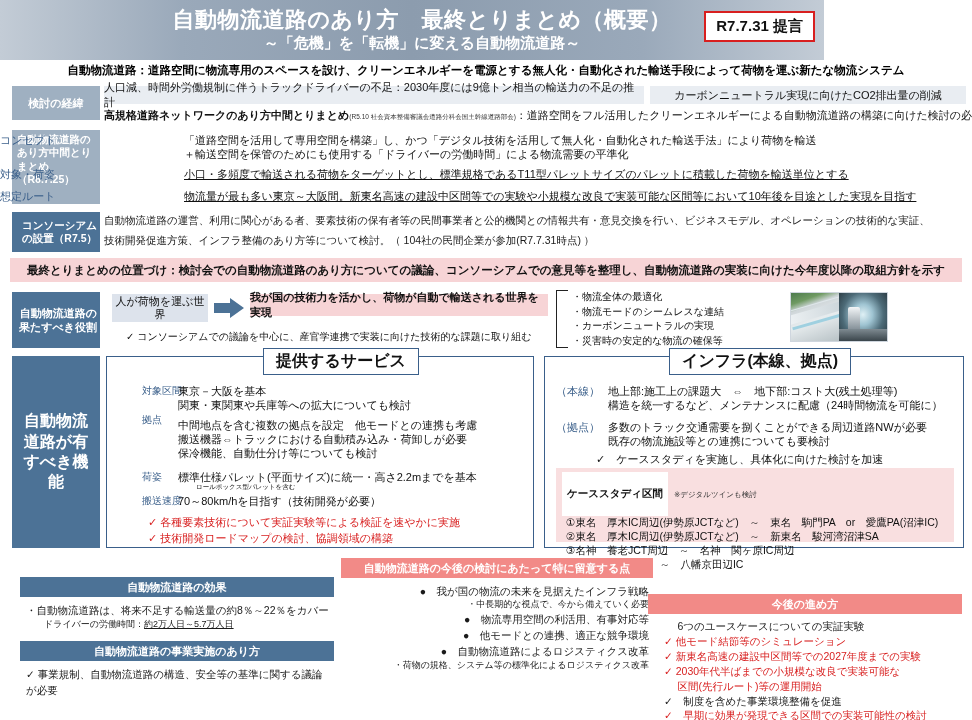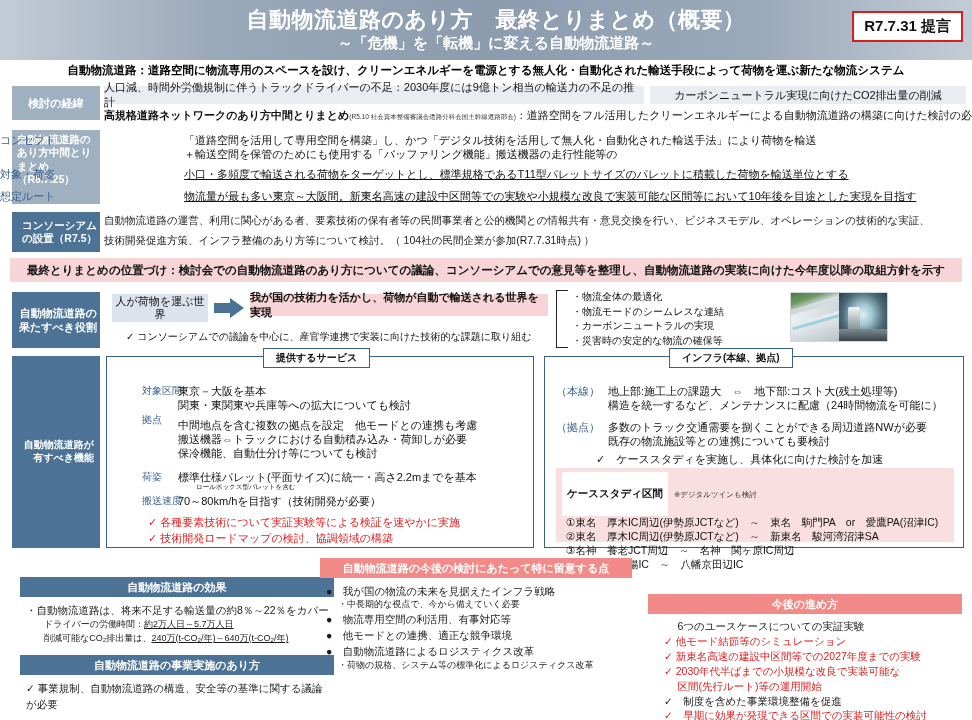--- a/index.html
+++ b/index.html
@@ -6,21 +6,21 @@
   html,body{ background:#ffffff; }
   body{
     width:972px; height:720px;
     font-family:"Liberation Sans","DejaVu Sans",sans-serif;
     color:#1a1a1a; position:relative; overflow:hidden;
     font-size:11px;
   }
 
   
   #header{
-    position:absolute; left:0; top:0; width:972px; height:60px;
+    position:absolute; left:0; top:0; width:824px; height:60px;
     background:linear-gradient(to right,#c3ccd6 0%,#9aa9ba 22%,#8c9cae 50%,#9aa9ba 78%,#c3ccd6 100%);
     display:flex; align-items:center; justify-content:center;
   }
   #header-titles{ text-align:center; width:100%; padding-left:20px;}
   #title-main{
     font-size:22px; font-weight:bold; color:#ffffff; letter-spacing:.5px;
     line-height:1.12;
   }
   #title-sub{
     font-size:15px; font-weight:bold; color:#ffffff; line-height:1.2; margin-top:1px;
@@ -136,29 +136,29 @@
   .photoB:before{
     content:""; position:absolute; left:18%; top:30%; width:26%; height:55%;
     background:linear-gradient(180deg,#f2f5f7,#6e7c85); border-radius:2px;
   }
   .photoB:after{
     content:""; position:absolute; left:0; bottom:0; width:100%; height:26%;
     background:linear-gradient(180deg,#7e8a91,#3a454b);
   }
 
   
-  #fn-chip{ position:absolute; left:12px; top:356px; width:88px; height:192px; font-size:10px;
-            text-align:right; justify-content:flex-start; align-items:center; padding:4px 6px;}
+  #fn-chip{ position:absolute; left:12px; top:356px; width:88px; height:192px; font-size:16px;
+            text-align:center; justify-content:flex-start; align-items:center; padding:4px 6px;}
 
   .panel{
     position:absolute; border:1.2px solid #3a5f8a; background:#ffffff;
   }
   .panel-title{
     position:absolute; background:#ffffff; border:1.2px solid #3a5f8a;
-    font-size:10px; font-weight:bold; color:#111; padding:2px 12px;
+    font-size:16px; font-weight:bold; color:#111; padding:2px 12px;
     text-align:center; white-space:nowrap;
   }
 
   #svc-panel{ left:106px; top:356px; width:428px; height:192px; }
   #svc-title{ left:263px; top:348px; }
   .svc-lab{ position:absolute; color:#3a5f8a; font-size:10px;margin-left:24px; }
   .svc-txt{ position:absolute; left:178px; font-size:11px; color:#111; white-space:nowrap;}
   .red{ color:#d81f1f; }
   .tiny2{ font-size:6.5px; }
 
@@ -174,21 +174,21 @@
   #case-tag{
     display:inline-block; background:#ffffff; font-size:10.5px; font-weight:bold;
     color:#111; padding:15px 5px;
   }
   #case-note{ font-size:7.5px; color:#333; margin-left:6px; }
   .case-line{ font-size:10.5px; color:#111; line-height:1.33; margin-left:4px; white-space:nowrap;}
 
   
   .bp{ position:absolute; top:558px; height:158px; }
   #bp1{ left:20px; width:314px;margin-top:19px; }
-  #bp2{ left:320px; width:312px; }
+  #bp2{ left:341px; width:312px;text-align:right; }
   #bp3{ left:648px; width:314px;margin-top:36px; }
 
   .bp-head{
     height:20px; display:flex; align-items:center; justify-content:center;
     font-size:11px; font-weight:bold; color:#ffffff;
   }
   .blue-head{ background:#4c7296; }
   .pink-head{ background:#f28a87; }
   .bp-body{ padding:5px 4px 0 6px; font-size:10.5px; line-height:1.55; }
   .bp-body .sm{ font-size:9px; }
@@ -212,21 +212,21 @@
 <div id="r1-band1">人口減、時間外労働規制に伴うトラックドライバーの不足：2030年度には9億トン相当の輸送力の不足の推計</div>
 <div id="r1-band2">カーボンニュートラル実現に向けたCO2排出量の削減</div>
 <div id="r1-line2">
   <b>高規格道路ネットワークのあり方中間とりまとめ</b><span class="tiny">(R5.10 社会資本整備審議会道路分科会国土幹線道路部会)</span><span>：道路空間をフル活用したクリーンエネルギーによる自動物流道路の構築に向けた検討の必要性</span>
 </div>
 
 <div id="r2-chip" class="chip light">自動物流道路のあり方中間とりまとめ（R6.7.25）</div>
 
 <div class="r2lab" style="top:133px;">コンセプト</div>
 <div class="r2txt" style="top:133px;">「道路空間を活用して専用空間を構築」し、かつ「デジタル技術を活用して無人化・自動化された輸送手法」により荷物を輸送</div>
-<div class="r2txt" style="top:147px;">＋輸送空間を保管のためにも使用する「バッファリング機能」搬送機器の走行性能等の</div>
+<div class="r2txt" style="top:147px;">＋輸送空間を保管のためにも使用する「ドライバーの労働時間」による物流需要の平準化</div>
 
 <div class="r2lab" style="top:167px;">対象・荷姿</div>
 <div class="r2txt u" style="top:167px;">小口・多頻度で輸送される荷物をターゲットとし、標準規格であるT11型パレットサイズのパレットに積載した荷物を輸送単位とする</div>
 
 <div class="r2lab" style="top:189px;">想定ルート</div>
 <div class="r2txt u" style="top:189px;">物流量が最も多い東京～大阪間。新東名高速の建設中区間等での実験や小規模な改良で実装可能な区間等において10年後を目途とした実現を目指す</div>
 
 <div id="r3-chip" class="chip dark">コンソーシアムの設置（R7.5）</div>
 <div id="r3-l1">自動物流道路の運営、利用に関心がある者、要素技術の保有者等の民間事業者と公的機関との情報共有・意見交換を行い、ビジネスモデル、オペレーションの技術的な実証、</div>
 <div id="r3-l2">技術開発促進方策、インフラ整備のあり方等について検討。（ 104社の民間企業が参加(R7.7.31時点) ）</div>
@@ -300,23 +300,20 @@
   <div class="case-line">③名神　養老JCT周辺　～　名神　関ヶ原IC周辺</div>
   <div class="case-line">④新名神　城陽IC　～　八幡京田辺IC</div>
 </div>
 
 <div id="bp1" class="bp">
   <div class="bp-head blue-head">自動物流道路の効果</div>
   <div class="bp-body">
     <div>・自動物流道路は、将来不足する輸送量の約8％～22％をカバー</div>
     <div class="sm" style="padding-left:18px;">
       <span>ドライバーの労働時間：</span><span class="u">約2万人日～5.7万人日</span>
-    </div>
-    <div class="sm" style="padding-left:18px;">
-      <span>削減可能なCO₂排出量は、</span><span class="u">240万(t-CO₂/年)～640万(t-CO₂/年)</span>
     </div>
   </div>
   <div class="bp-head blue-head" id="bp1-head2">自動物流道路の事業実施のあり方</div>
   <div class="bp-body">
     <div>✓ 事業規制、自動物流道路の構造、安全等の基準に関する議論が必要</div>
   </div>
 </div>
 
 <div id="bp2" class="bp">
   <div class="bp-head pink-head">自動物流道路の今後の検討にあたって特に留意する点</div>

